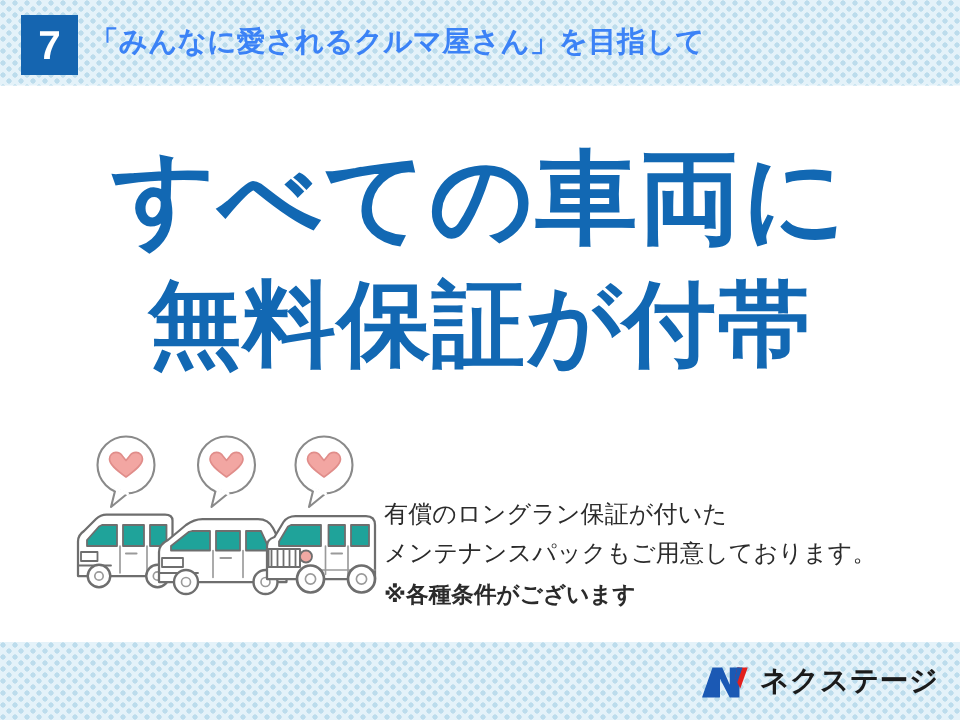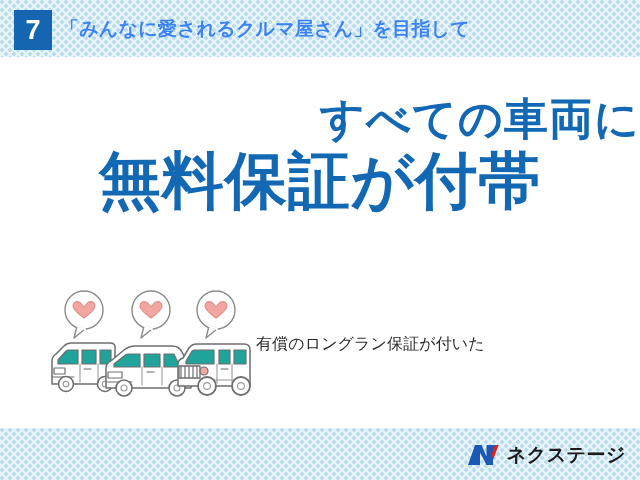--- a/index.html
+++ b/index.html
@@ -82,27 +82,26 @@
     top: 96px;
     width: 640px;
     text-align: center;
     color: #1268b3;
     font-weight: bold;
     letter-spacing: 1px;
     line-height: 1.06;
   }
   .headline .line1 {
     display: block;
-    font-size: 44px;
-    text-align: right;
+    font-size: 68px;
   }
   .headline .line2 {
     display: block;
     font-size: 62px;
-    margin-top: 5px;
+    margin-top: 16px;
   }
 
   
   .illustration {
     position: absolute;
     left: 44px;
     top: 288px;
     width: 215px;
     height: 112px;
   }
@@ -258,20 +257,22 @@
           <circle cx="197" cy="98" r="9" fill="#ffffff" stroke="#6e6e6e" stroke-width="1.8"></circle>
           <circle cx="197" cy="98" r="3.4" fill="#ffffff" stroke="#9a9a9a" stroke-width="1.1"></circle>
         </g>
 
       </g>
     </svg>
   </div>
 
   <div class="copy">
     <span class="l1">有償のロングラン保証が付いた</span>
+    <span class="l2">メンテナンスパックもご用意しております。</span>
+    <span class="l3">※各種条件がございます</span>
   </div>
 
   <div class="dot-band footer-band"></div>
 
   <div class="logo">
     <svg class="logo-mark" viewBox="0 0 34 22" xmlns="http://www.w3.org/2000/svg">
       <path d="M2 21 L9 1 L15.5 1 L20.5 12.5 L20.5 1 L27 1 L27 21 L20.5 21 L14 8.5 L14 21 Z" fill="#1b59b4"></path>
       <path d="M25.5 1 L32.5 1 L27.5 15 L24 8 Z" fill="#e2201d"></path>
       <path d="M25.5 1 L29 1 L25.5 11 L24 8 Z" fill="#1b59b4"></path>
     </svg>

